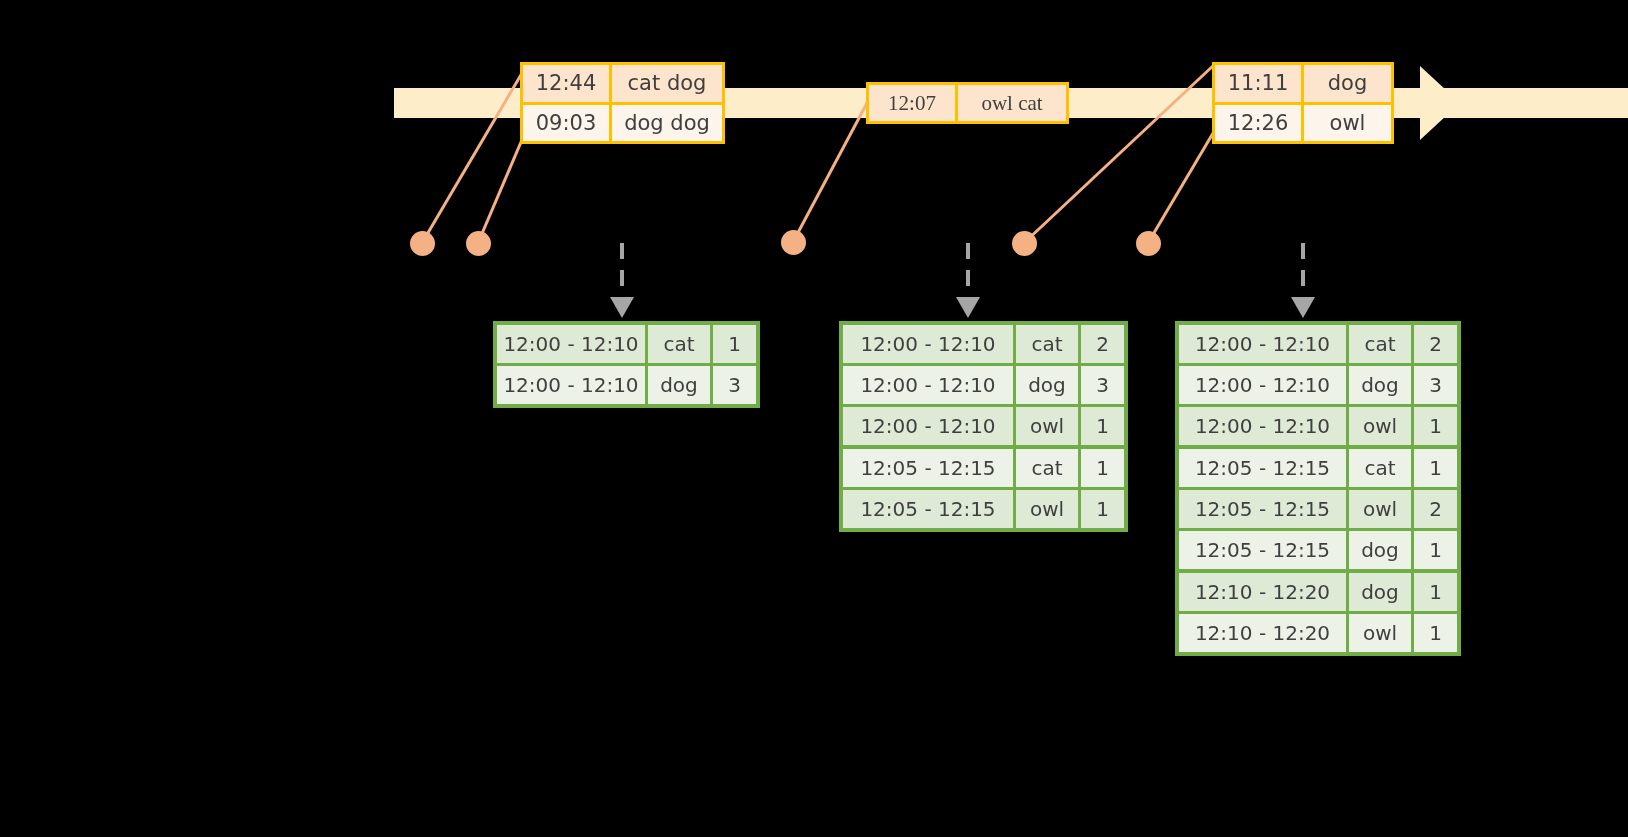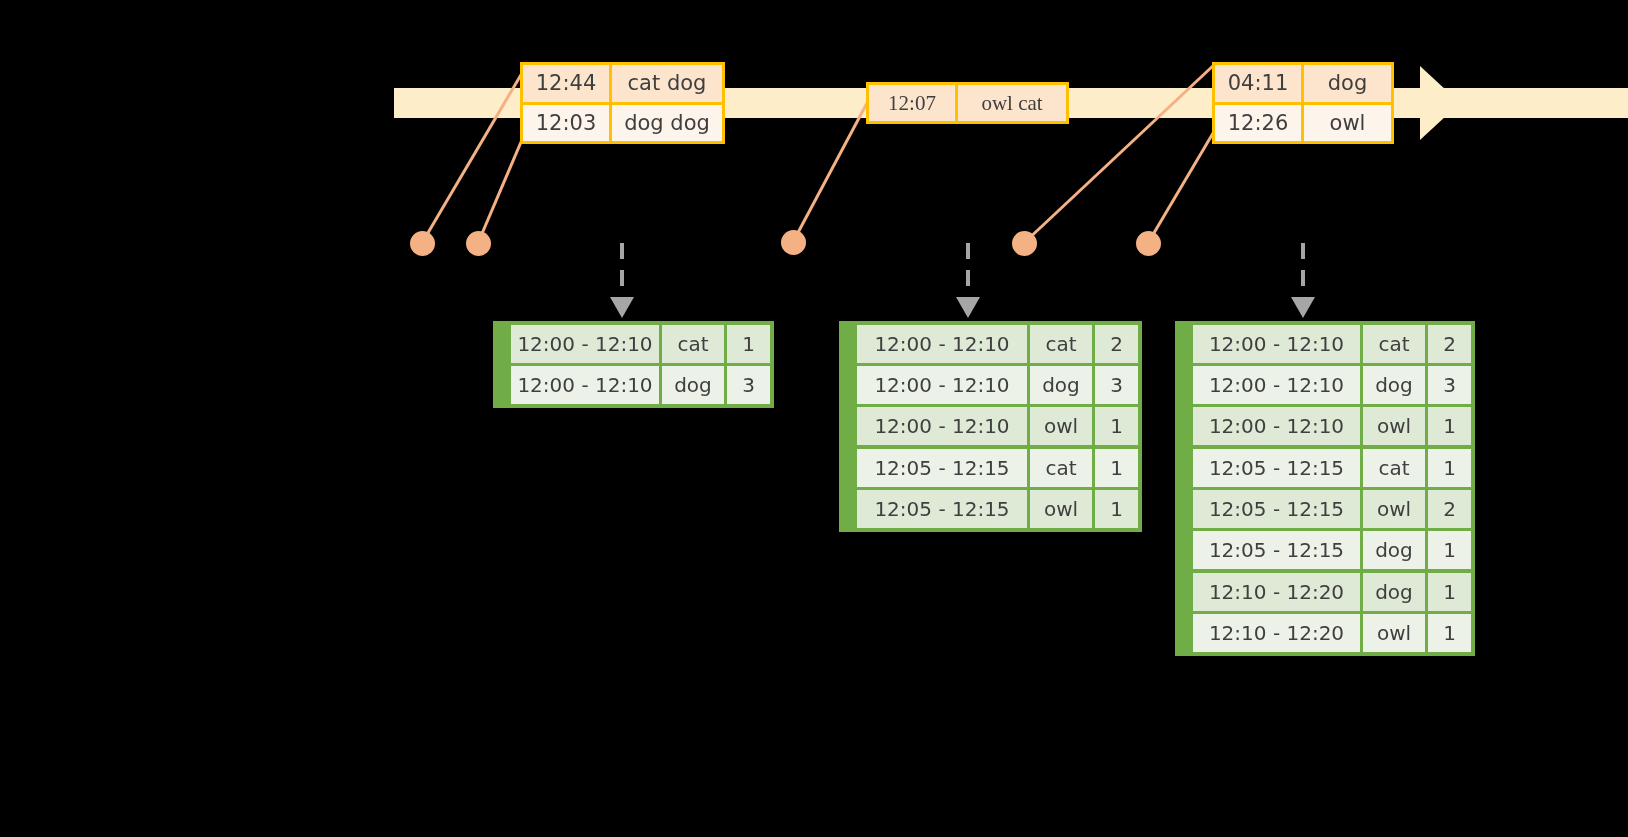--- a/index.html
+++ b/index.html
@@ -34,21 +34,21 @@
   
   .gtable{
     position:absolute;border:4px solid #70ad47;box-sizing:border-box;
     background:#70ad47;
     display:flex;flex-direction:column;
   }
   .grow{display:flex;height:38px;}
   .grow.sep{margin-top:4px;}
   .gcell{
     display:flex;align-items:center;justify-content:center;
-    color:#3f3f3f;font-size:20px;white-space:nowrap;box-sizing:border-box;margin-left:14px;
+    color:#3f3f3f;font-size:20px;white-space:nowrap;box-sizing:border-box;
   }
   .grow.shade .gcell{background:#dee9d6;}
   .grow.light .gcell{background:#edf2e8;}
   .gcell.win{width:148px;}
   .gcell.key{width:62px;margin-left:3px;}
   .gcell.cnt{width:43px;margin-left:3px;}
 
   
   .t2 .gcell.win{width:170px;}
   .t2 .gcell.key{width:62px;}
@@ -96,35 +96,35 @@
     </g>
     <polygon points="1291,297 1315,297 1303,318" fill="#a6a6a6"></polygon>
   </svg>
 
   <div class="evt" style="left:520px;top:62px;width:205px;height:82px;">
     <div class="evt-row shade">
       <div class="cell time">12:44</div>
       <div class="cell val">cat dog</div>
     </div>
     <div class="evt-row light">
-      <div class="cell time">12:03</div>
+      <div class="cell time">09:03</div>
       <div class="cell val">dog dog</div>
     </div>
   </div>
 
   <div class="evt" style="left:866px;top:82px;width:203px;height:42px;font-family:Liberation Serif, serif;">
     <div class="evt-row shade">
       <div class="cell time">12:07</div>
       <div class="cell val">owl cat</div>
     </div>
   </div>
 
   <div class="evt" style="left:1212px;top:62px;width:182px;height:82px;">
     <div class="evt-row shade">
-      <div class="cell time">04:11</div>
+      <div class="cell time">11:11</div>
       <div class="cell val">dog</div>
     </div>
     <div class="evt-row light">
       <div class="cell time">12:26</div>
       <div class="cell val">owl</div>
     </div>
   </div>
 
   <div class="dot" style="left:410px;top:231px;"></div>
   <div class="dot" style="left:466px;top:231px;"></div>

